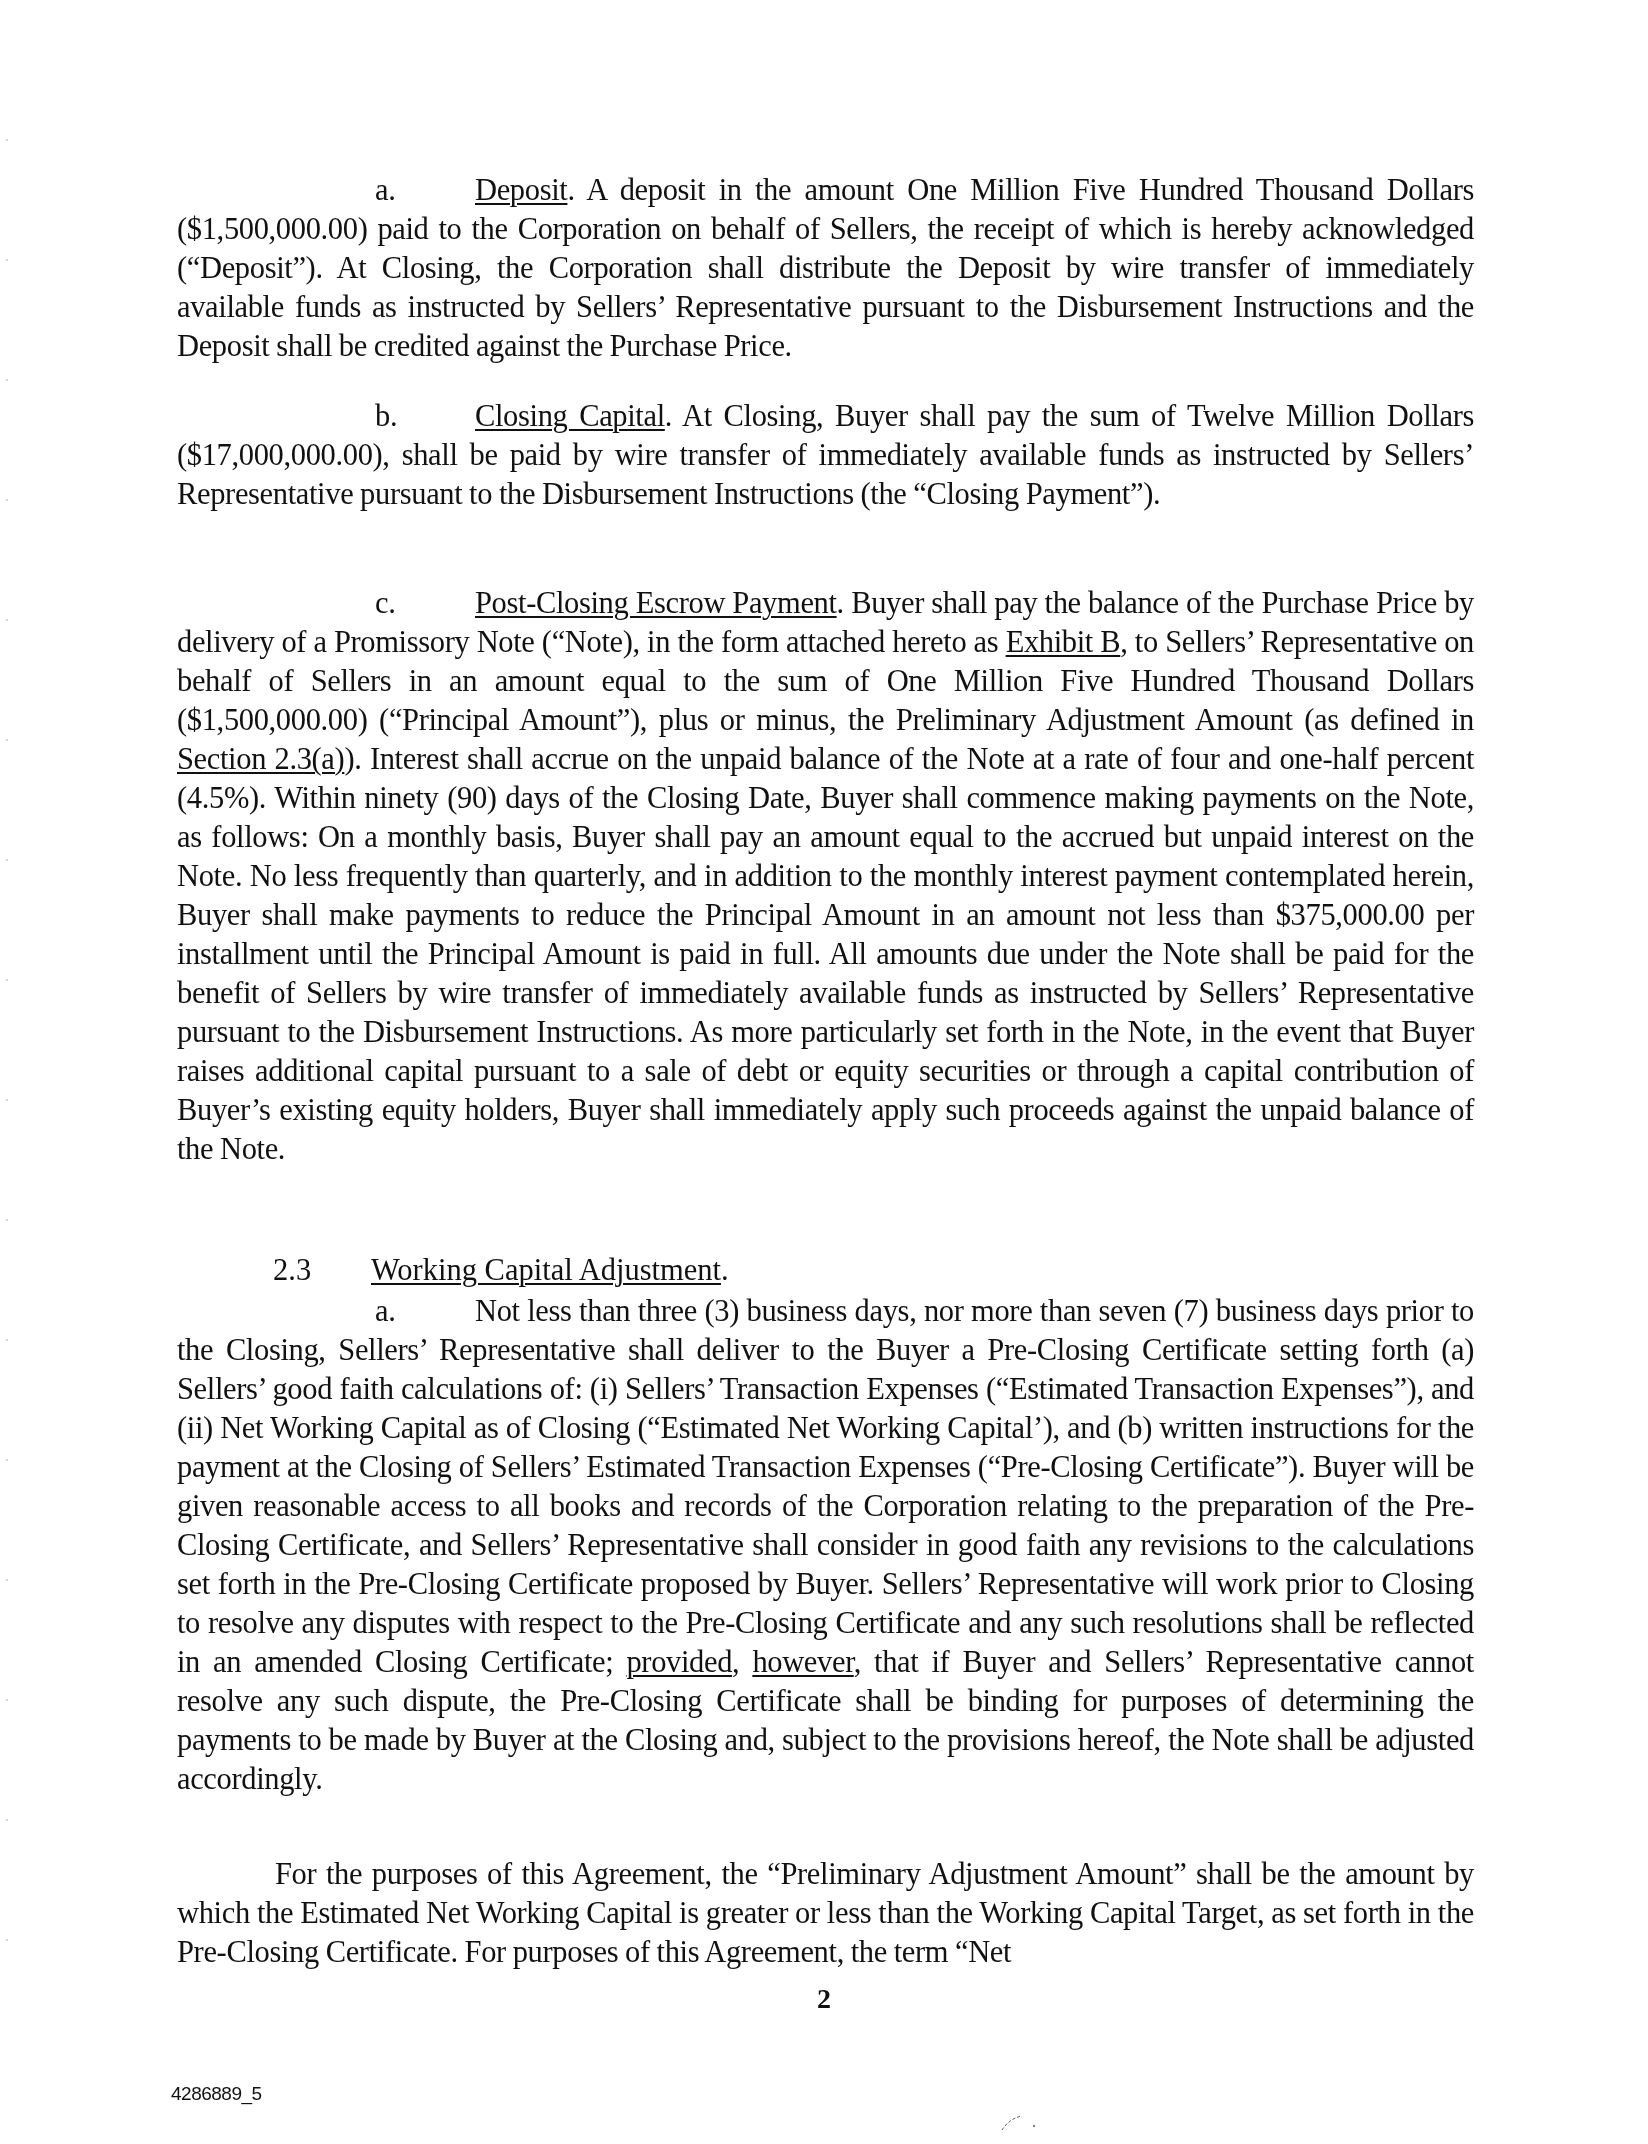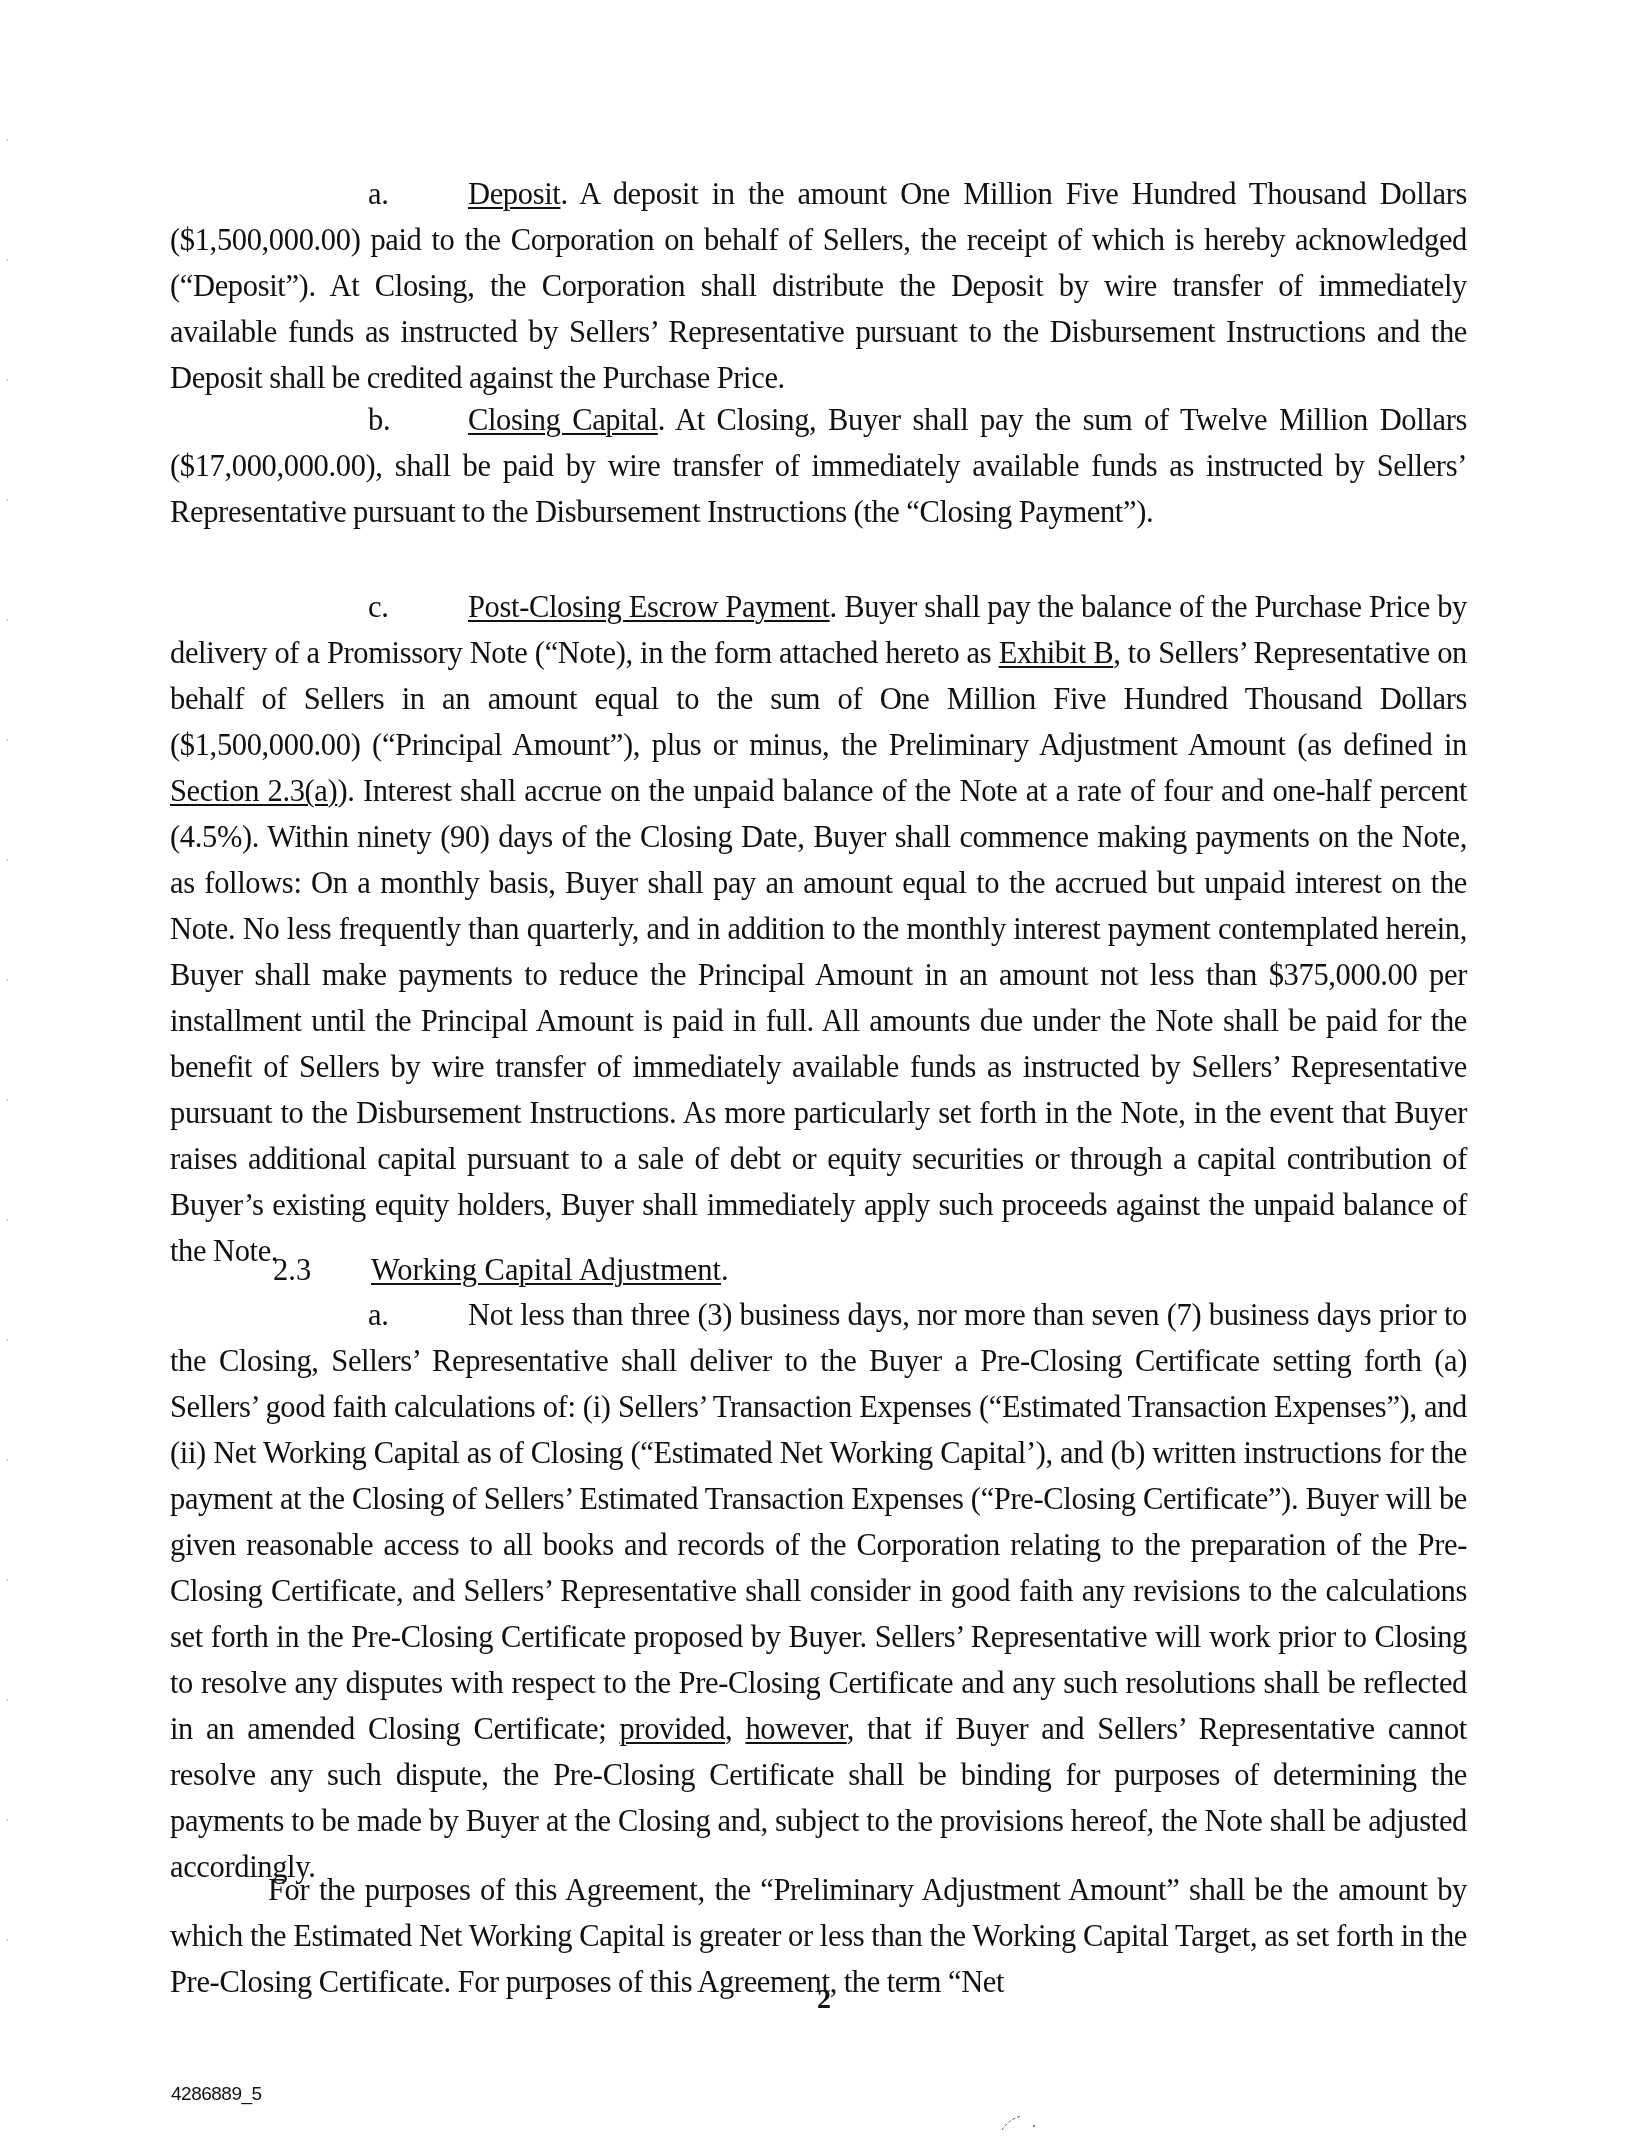--- a/index.html
+++ b/index.html
@@ -3,22 +3,22 @@
 <meta charset="utf-8">
 <style>
   html, body { margin: 0; padding: 0; background: #ffffff; }
   body { width: 1648px; height: 2144px; position: relative; overflow: hidden; }
   .page {
     position: absolute; left: 0; top: 0; width: 1648px; height: 2144px;
     background: #ffffff; color: #111111;
     font-family: "Liberation Serif", "DejaVu Serif", serif;
   }
   .text-block {
-    position: absolute; left: 170px; width: 1297px;
-    font-size: 30.5px; line-height: 46px; text-align: justify;
+    position: absolute; left: 177px; width: 1297px;
+    font-size: 30.5px; line-height: 39px; text-align: justify;
     letter-spacing: -0.35px; word-spacing: -0.5px;
   }
   .text-block p { margin: 0; }
   .indent-item { text-indent: 198px; }
   .indent-para { text-indent: 98px; }
   .item-label { display: inline-block; width: 100px; text-indent: 0; }
   .u { text-decoration: underline; text-decoration-thickness: 2px; text-underline-offset: 3px; }
   .heading { position: absolute; left: 273px; font-size: 30.5px; line-height: 37.6px; margin-top: 40px; }
   .heading .num { display: inline-block; width: 98px; }
   .page-number { position: absolute; left: 0; width: 1648px; top: 1983px; text-align: center; font-size: 28px; font-weight: bold; }
@@ -48,21 +48,21 @@
   </div>
 
   <div class="heading" style="top:1212px;">
     <span class="num">2.3</span><span class="u">Working Capital Adjustment</span><span>.</span>
   </div>
 
   <div class="text-block" style="top:1292px;">
     <p class="indent-item"><span class="item-label">a.</span><span>Not less than three (3) business days, nor more than seven (7) business days prior to the Closing, Sellers’ Representative shall deliver to the Buyer a Pre-Closing Certificate setting forth (a) Sellers’ good faith calculations of: (i) Sellers’ Transaction Expenses (“Estimated Transaction Expenses”), and (ii) Net Working Capital as of Closing (“Estimated Net Working Capital’), and (b) written instructions for the payment at the Closing of Sellers’ Estimated Transaction Expenses (“Pre-Closing Certificate”). Buyer will be given reasonable access to all books and records of the Corporation relating to the preparation of the Pre-Closing Certificate, and Sellers’ Representative shall consider in good faith any revisions to the calculations set forth in the Pre-Closing Certificate proposed by Buyer.  Sellers’ Representative will work prior to Closing to resolve any disputes with respect to the Pre-Closing Certificate and any such resolutions shall be reflected in an amended Closing Certificate; </span><span class="u">provided</span><span>, </span><span class="u">however</span><span>, that if Buyer and Sellers’ Representative cannot resolve any such dispute, the Pre-Closing Certificate shall be binding for purposes of determining the payments to be made by Buyer at the Closing and, subject to the provisions hereof, the Note shall be adjusted accordingly.</span></p>
   </div>
 
-  <div class="text-block" style="top:1855px;margin-top:12px;">
+  <div class="text-block" style="top:1855px;">
     <p class="indent-para">For the purposes of this Agreement, the “Preliminary Adjustment Amount” shall be the amount by which the Estimated Net Working Capital is greater or less than the Working Capital Target, as set forth in the Pre-Closing Certificate.  For purposes of this Agreement, the term “Net</p>
   </div>
 
   <div class="page-number">2</div>
   <div class="doc-id">4286889_5</div>
 
   <svg class="scan-mark" viewBox="0 0 40 20">
     <path d="M2 18 Q10 6 22 4" stroke="#555" stroke-width="1" fill="none" stroke-dasharray="3 2"></path>
     <circle cx="34" cy="14" r="1" fill="#555"></circle>
   </svg>

